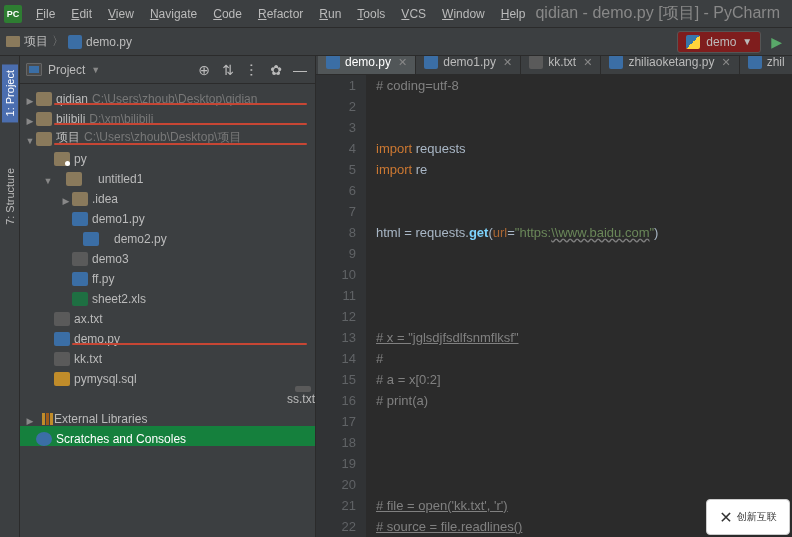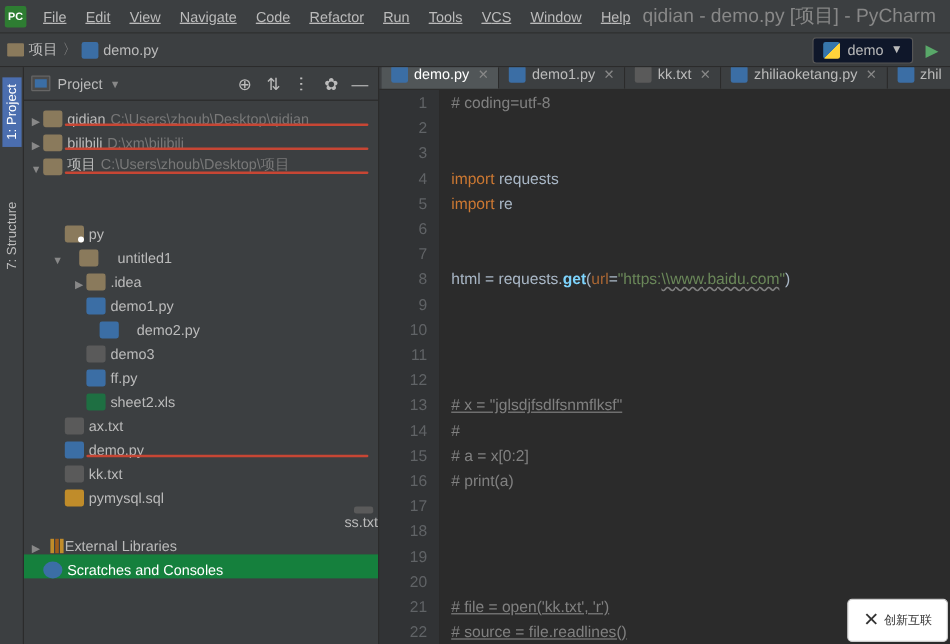--- a/index.html
+++ b/index.html
@@ -1,27 +1,27 @@
 <!DOCTYPE html>
 <html><head>
 <meta charset="utf-8">
 <style>
 * { margin:0; padding:0; box-sizing:border-box; font-family:"Segoe UI",Arial,sans-serif; }
 body { background:#3c3f41; color:#bbbbbb; font-size:12px; width:792px; height:537px; overflow:hidden; position:relative; }
 .titlebar { height:28px; background:#3c3f41; display:flex; align-items:center; padding:0 4px; border-bottom:1px solid #2b2b2b; }
 .app-icon { width:18px; height:18px; background:#2e7d32; border-radius:2px; display:flex; align-items:center; justify-content:center; color:#fff; font-size:9px; font-weight:bold; margin-right:6px; }
-.menu-item { padding:3px 8px; color:#bbbbbb; cursor:default;text-decoration:underline; }
+.menu-item { padding:3px 8px; color:#bbbbbb; cursor:default; }
 .menu-item u { text-decoration:underline; }
 .title-text { margin-left:auto; color:#888; padding-right:8px; font-size:16px; }
 .toolbar { height:28px; background:#3c3f41; border-bottom:1px solid #2b2b2b; display:flex; align-items:center; padding:0 6px; }
 .breadcrumb { display:flex; align-items:center; gap:4px; }
 .bc-folder-icon { width:14px; height:11px; background:#8a7a5c; border-radius:1px; }
 .bc-py-icon { width:14px; height:14px; background:#3b6ea5; border-radius:2px; display:flex; align-items:center; justify-content:center; color:#fff; font-size:8px; }
 .toolbar-right { margin-left:auto; display:flex; align-items:center; gap:6px; }
-.run-config { background:#0f172a; border:1px solid #555; border-radius:3px; padding:3px 8px; display:flex; align-items:center; gap:6px; }
+.run-config { background:#7f1d1d; border:1px solid #555; border-radius:3px; padding:3px 8px; display:flex; align-items:center; gap:6px; }
 .py-logo { width:14px; height:14px; background:linear-gradient(135deg,#3776ab 50%,#ffd43b 50%); border-radius:2px; }
 .run-btn { color:#59a869; font-size:14px; padding:0 4px; cursor:pointer; }
 .main { display:flex; height:481px; }
 .left-gutter { width:20px; background:#3c3f41; border-right:1px solid #2b2b2b; display:flex; flex-direction:column; align-items:center; padding-top:8px; gap:40px; }
 .gutter-tab { writing-mode:vertical-rl; transform:rotate(180deg); font-size:11px; color:#bbbbbb; padding:6px 2px; cursor:pointer; display:flex; align-items:center; gap:4px; }
 .gutter-tab.active { background:#4b6eaf; color:#fff; }
 .project-panel { width:296px; background:#3c3f41; border-right:1px solid #2b2b2b; display:flex; flex-direction:column; }
 .panel-header { height:28px; background:#3c3f41; border-bottom:1px solid #2b2b2b; display:flex; align-items:center; padding:0 6px; gap:6px; }
 .panel-title-icon { width:16px; height:13px; background:#4a4a4a; border:1px solid #666; border-radius:1px; display:flex; align-items:center; justify-content:center; }
 .panel-title-icon::before { content:""; width:10px; height:7px; background:#3b6ea5; }
@@ -150,21 +150,21 @@
           <span class="tree-path">D:\xm\bilibili</span>
           <div class="red-under" style="left: 34px; right: 8px; bottom: 1px;"></div>
         </div>
         <div class="tree-row" style="padding-left: 4px;">
           <span class="arrow open"></span>
           <span class="ticon folder"></span>
           <span class="tree-label">项目</span>
           <span class="tree-path">C:\Users\zhoub\Desktop\项目</span>
           <div class="red-under" style="left: 34px; right: 8px; bottom: 1px;"></div>
         </div>
-        <div class="tree-row" style="padding-left: 22px; margin-top: 36px;">
+        <div class="tree-row" style="padding-left: 22px;">
           <span class="arrow none"></span>
           <span class="ticon pkg"></span>
           <span class="tree-label">py</span>
         </div>
         <div class="tree-row" style="padding-left: 22px; gap: 12px;">
           <span class="arrow open"></span>
           <span class="ticon folder"></span>
           <span class="tree-label">untitled1</span>
         </div>
         <div class="tree-row" style="padding-left: 40px;">

